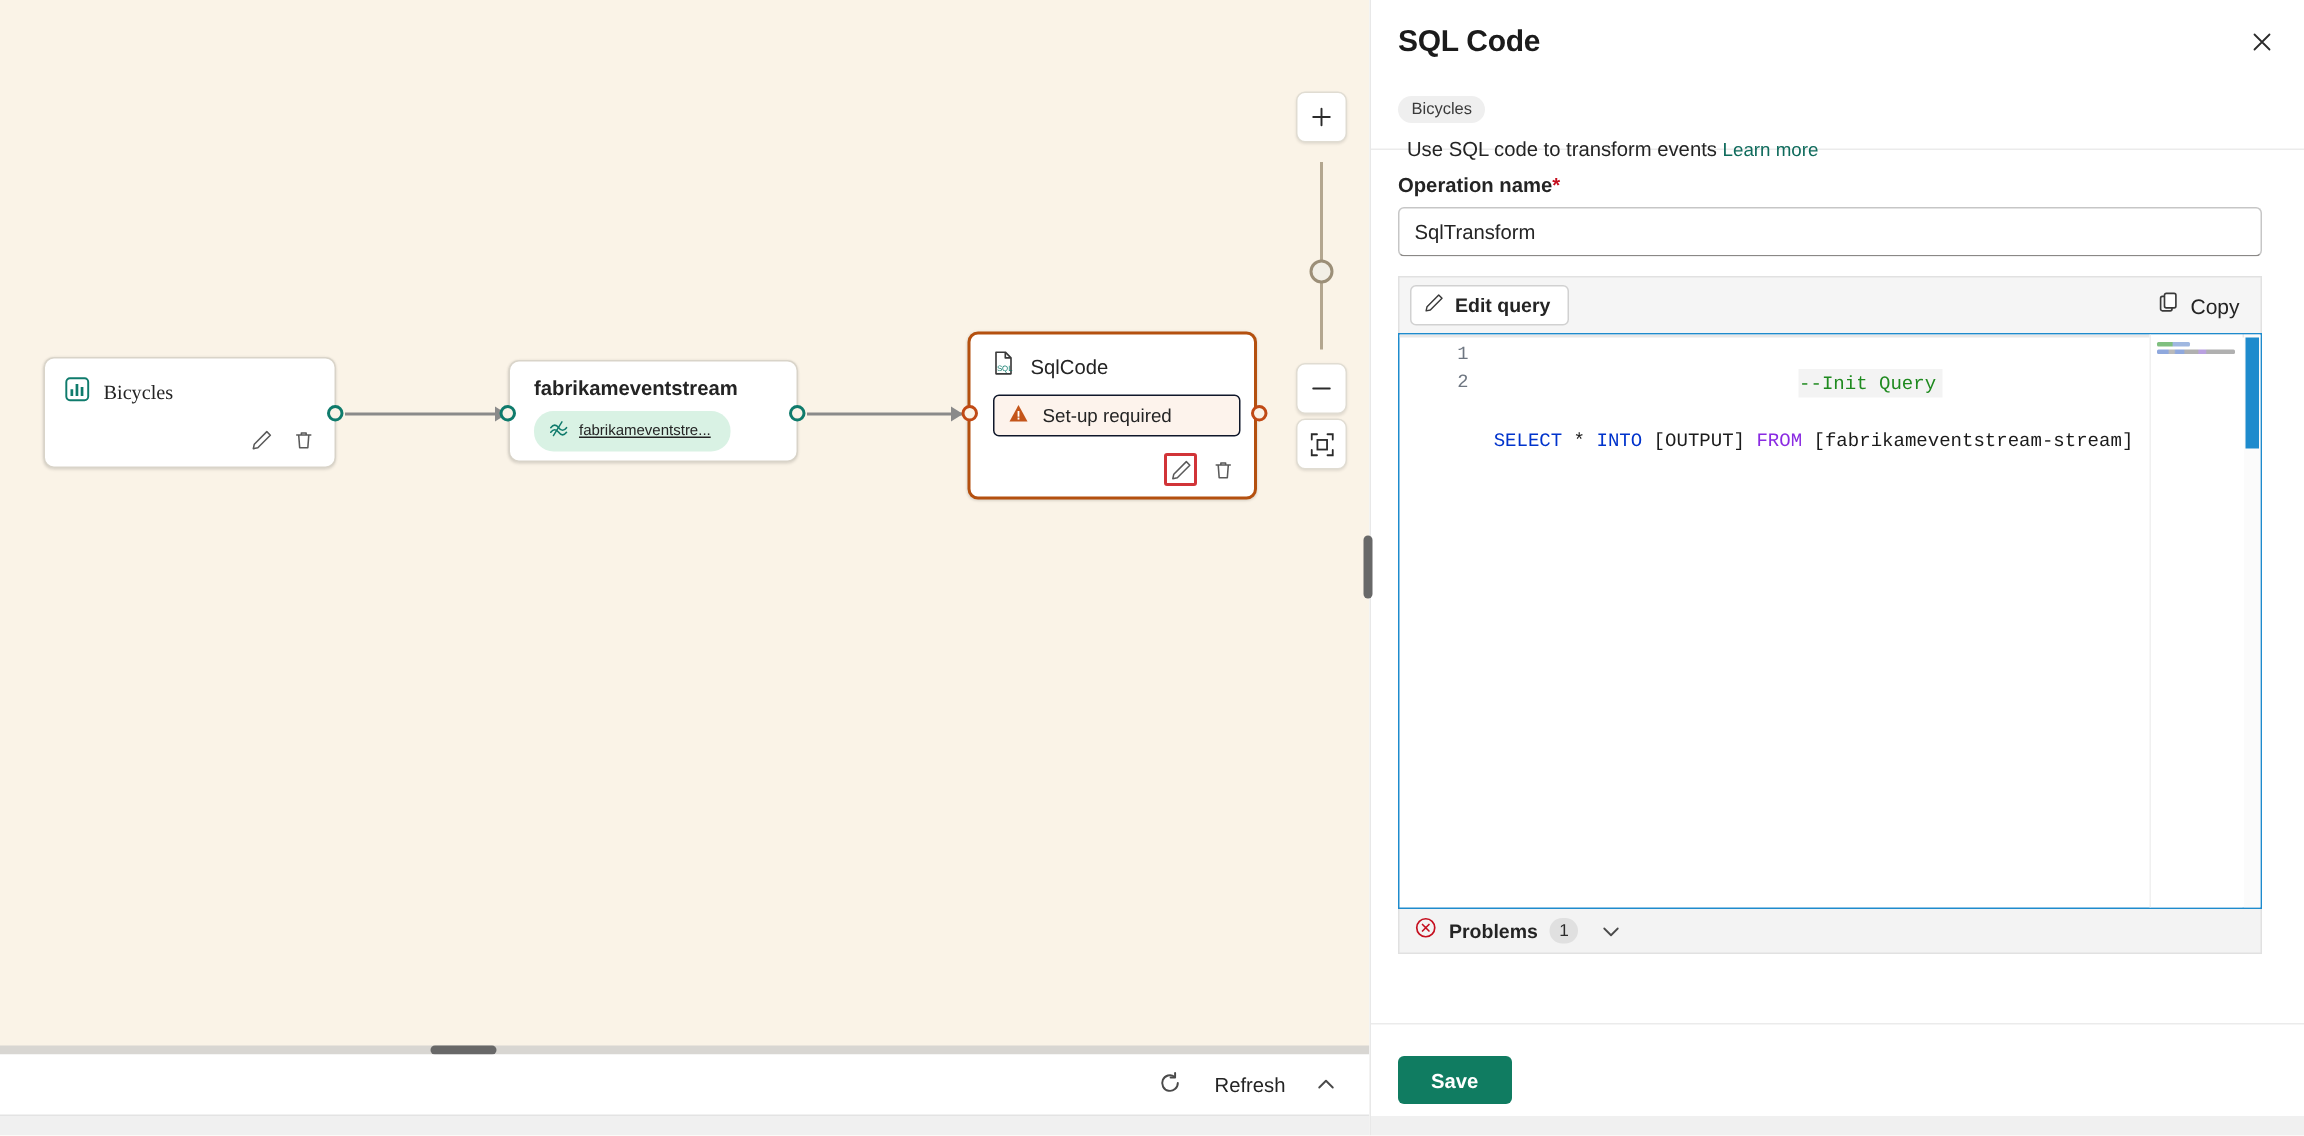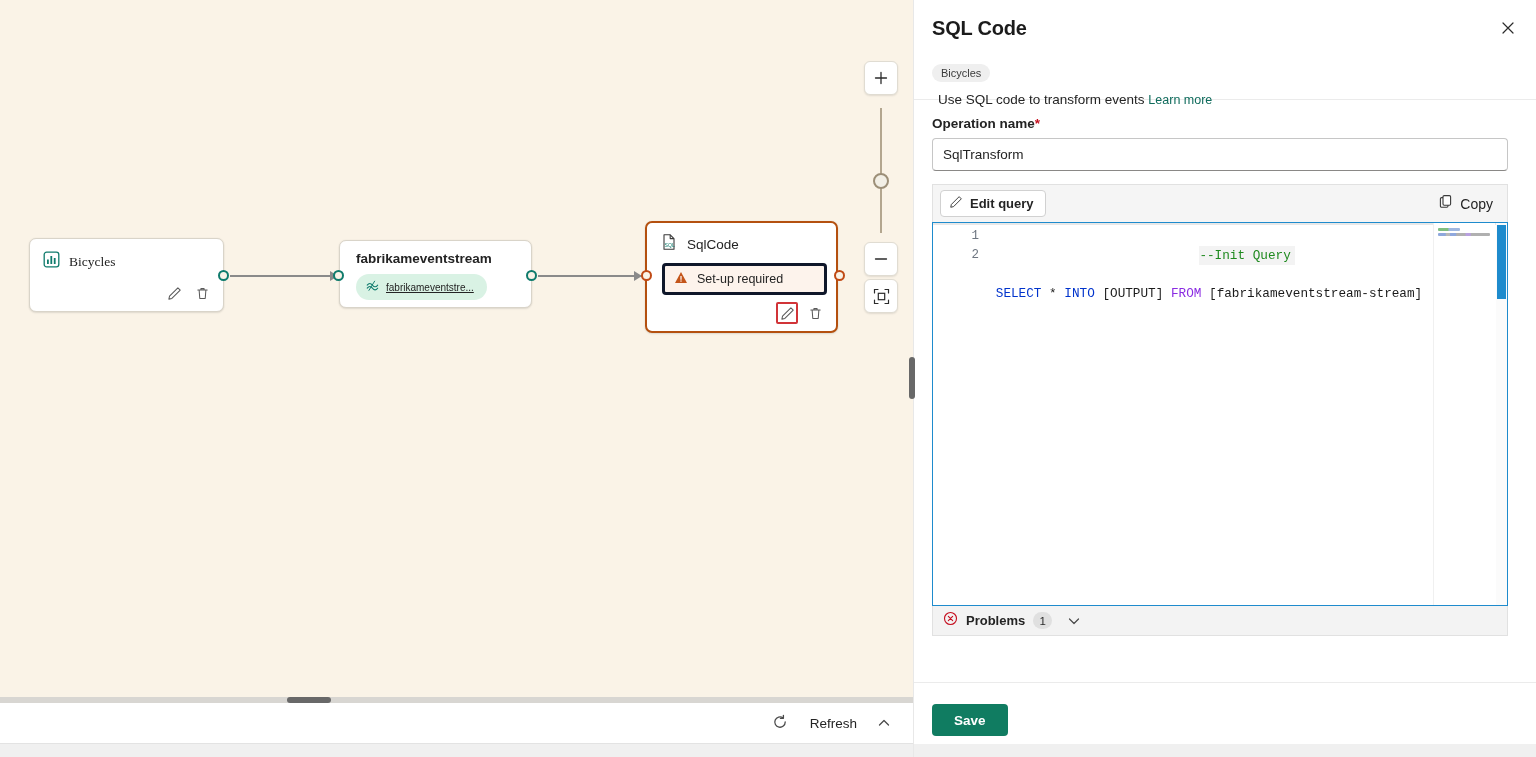--- a/index.html
+++ b/index.html
@@ -88,21 +88,21 @@
 
   
   #node-sqlcode {
     left: 645px; top: 221px; width: 193px; height: 112px;
     border: 2px solid #b4500f; border-radius: 7px;
   }
   #node-sqlcode .node-title-row { padding: 10px 0 0 13px; }
   .setup-pill {
     position: absolute; left: 15px; top: 40px; width: 165px;
     display: flex; align-items: center; gap: 9px;
-    background: #fdf3ec; border: 3px solid #0f172a; border-radius: 4px;
+    background: #fdf3ec; border: 1px solid #0f172a; border-radius: 4px;
     padding: 5px 9px; font-size: 12.5px; color: #242424;
   }
 
   
   .port {
     position: absolute; width: 11px; height: 11px; border-radius: 50%;
     background: #faf3e7; border: 2px solid #0f7b6c; z-index: 5;
   }
   .port.orange { border-color: #c04a15; }
   

